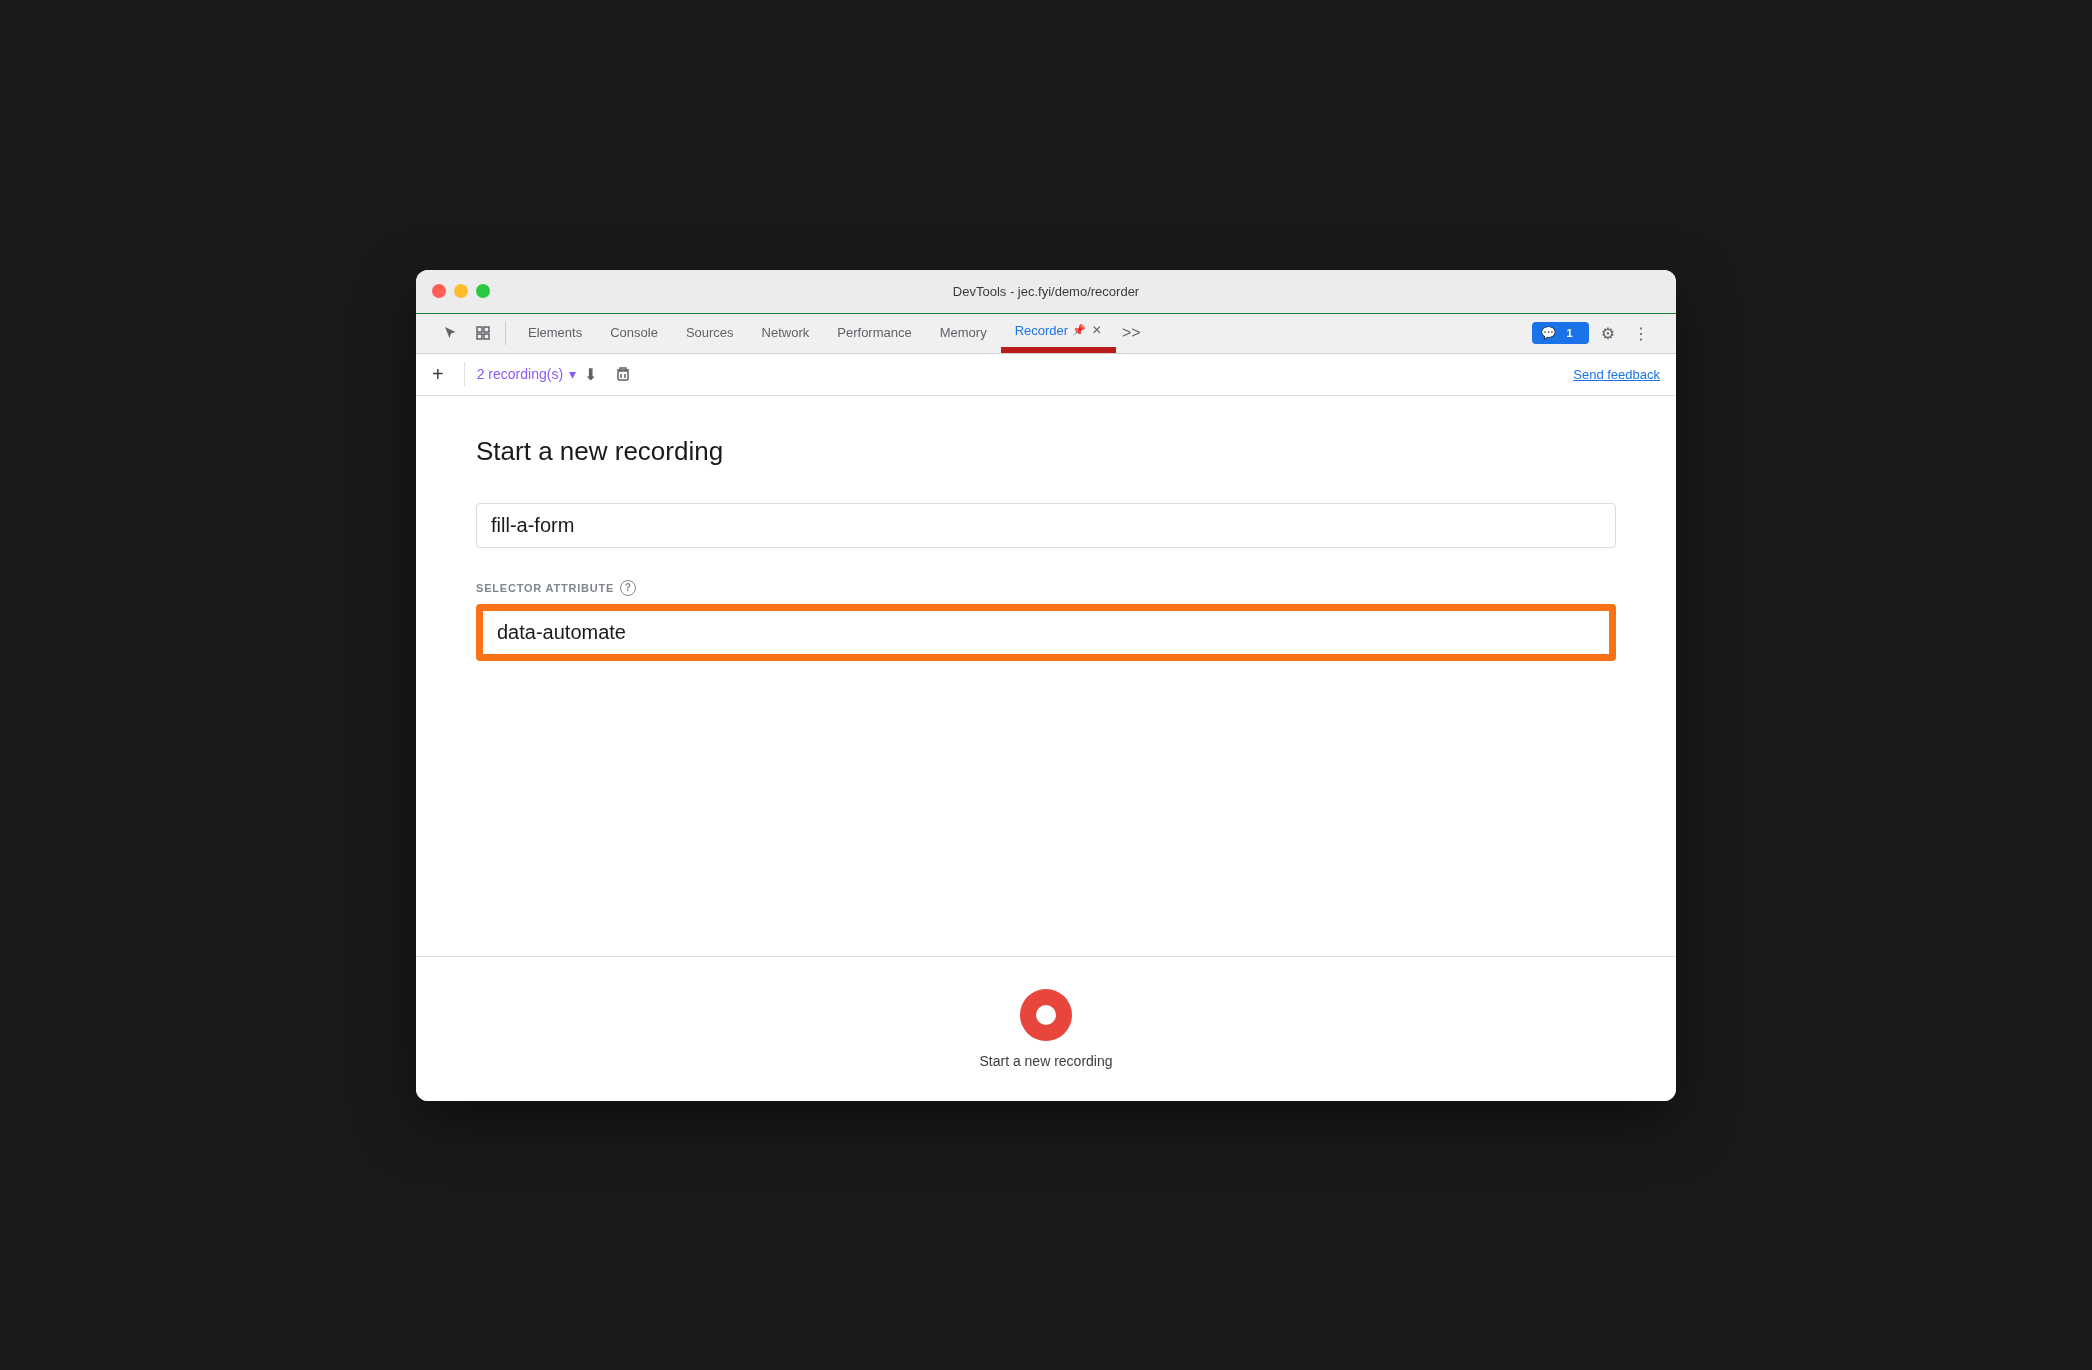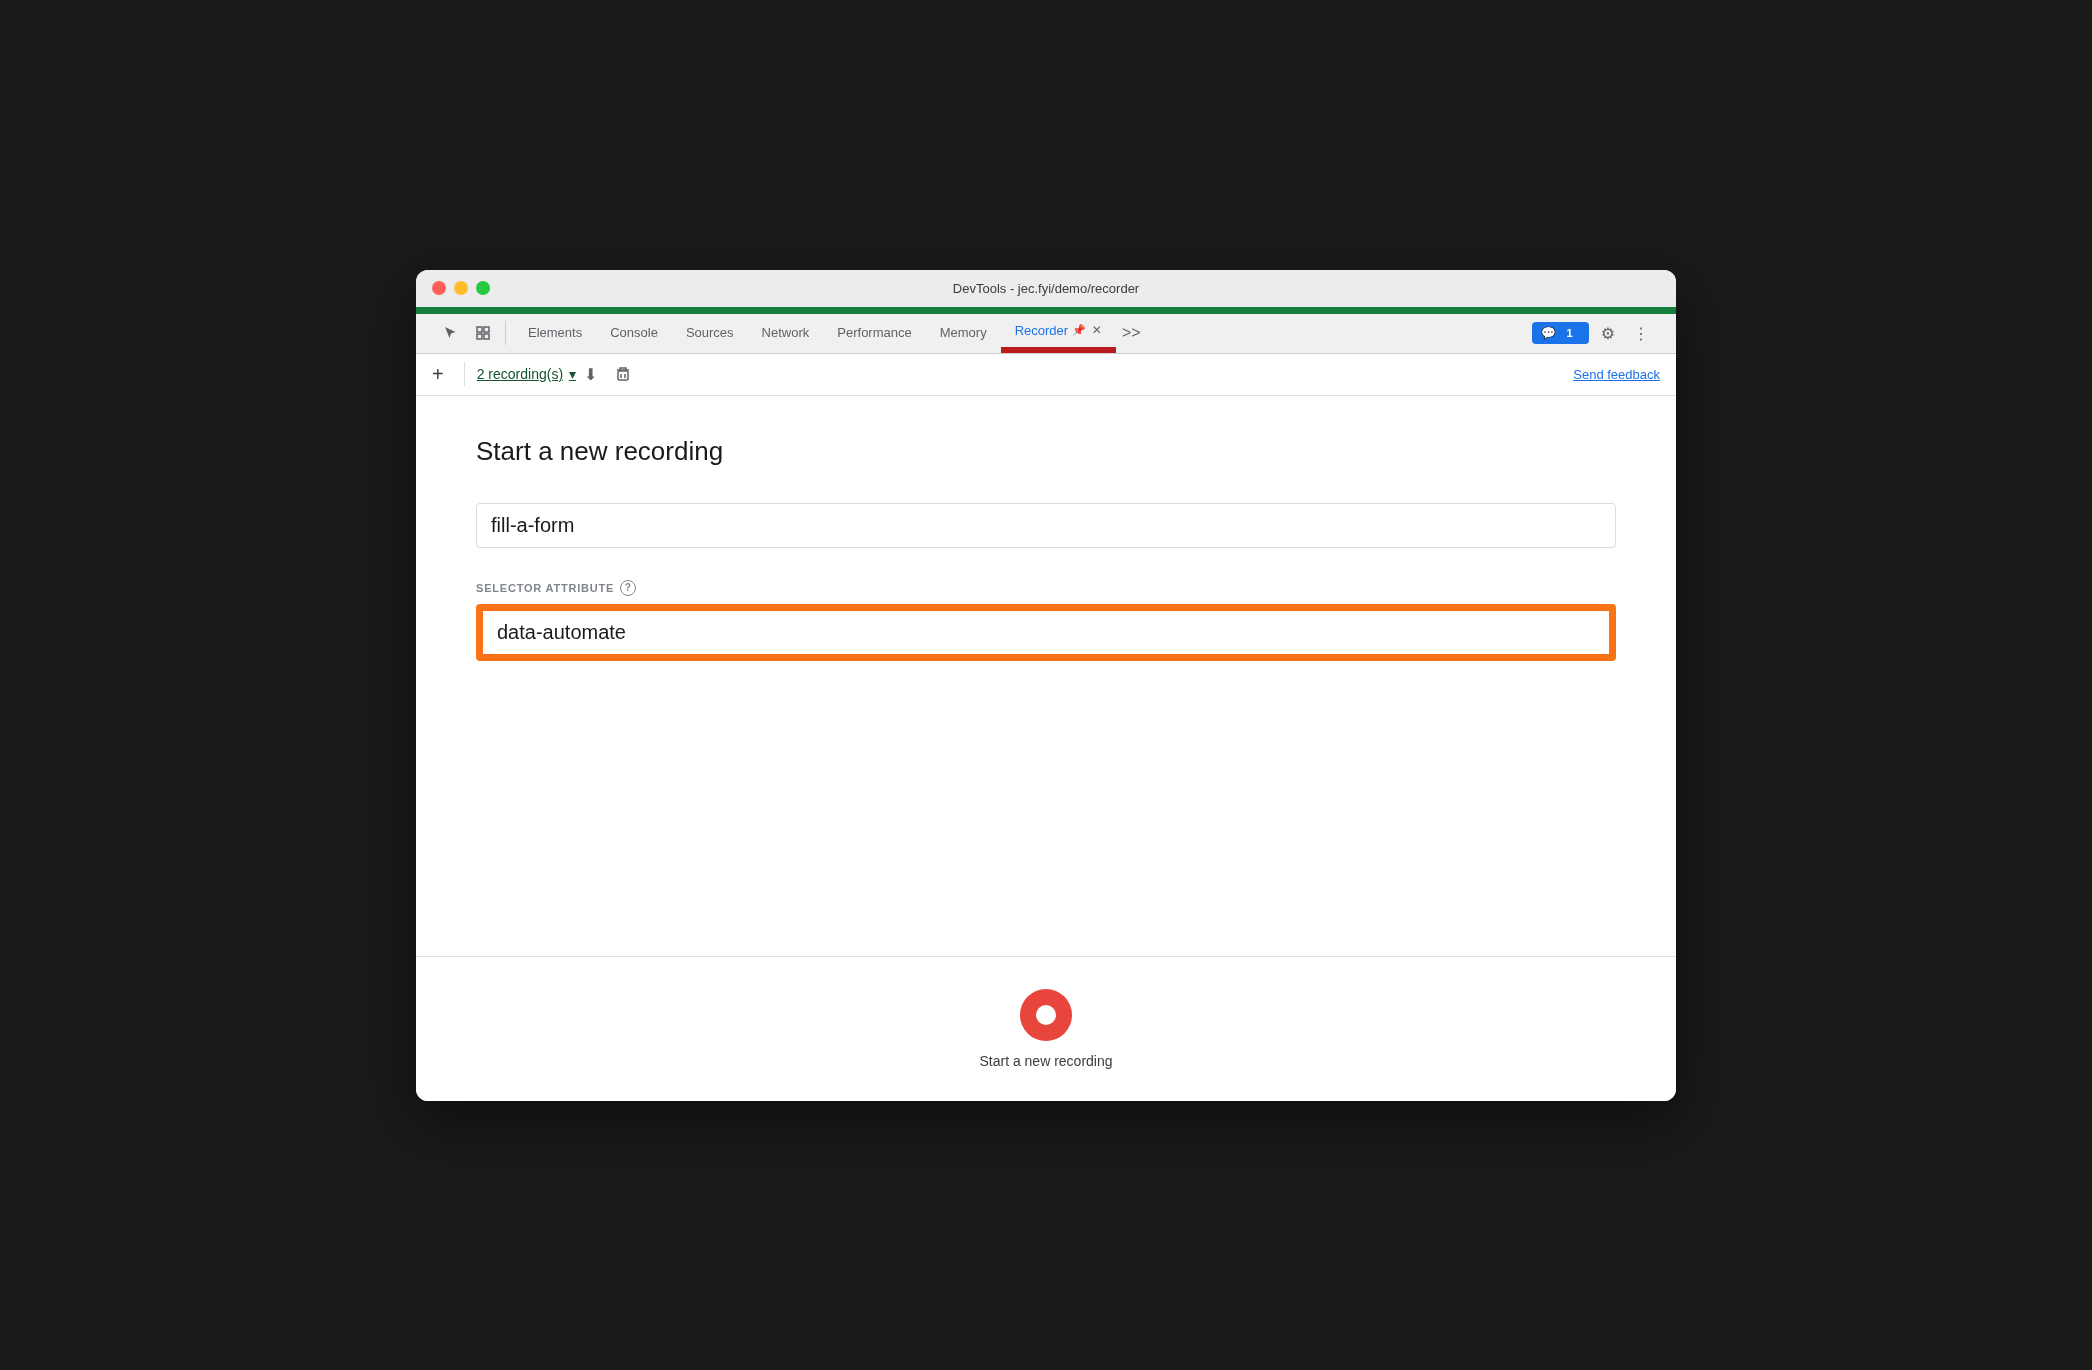--- a/index.html
+++ b/index.html
@@ -26,21 +26,21 @@
     }
 
     
     .titlebar {
       background: #ececec;
       height: 44px;
       display: flex;
       align-items: center;
       justify-content: center;
       position: relative;
-      border-bottom: 7px solid #15803d;
+      border-bottom: 1px solid #15803d;
     }
 
     .titlebar-buttons {
       position: absolute;
       left: 16px;
       display: flex;
       gap: 8px;
       align-items: center;
     }
 
@@ -204,22 +204,21 @@
     }
 
     .recording-selector {
       display: flex;
       align-items: center;
       gap: 6px;
       cursor: pointer;
       background: none;
       border: none;
       font-size: 14px;
-      color: #14532d;
-      text-decoration: underline;
+      color: #8b5cf6;
     }
 
     .secondary-icon-btn {
       background: none;
       border: none;
       cursor: pointer;
       padding: 4px 8px;
       color: #5f6368;
       font-size: 16px;
       display: flex;

